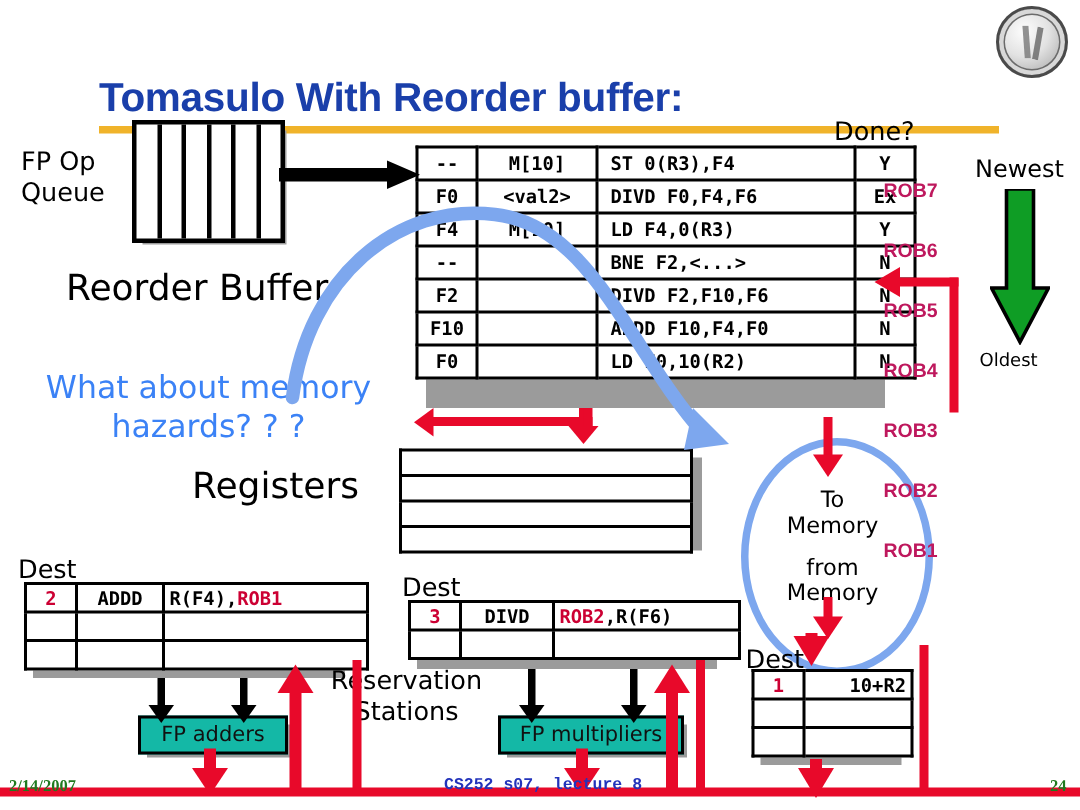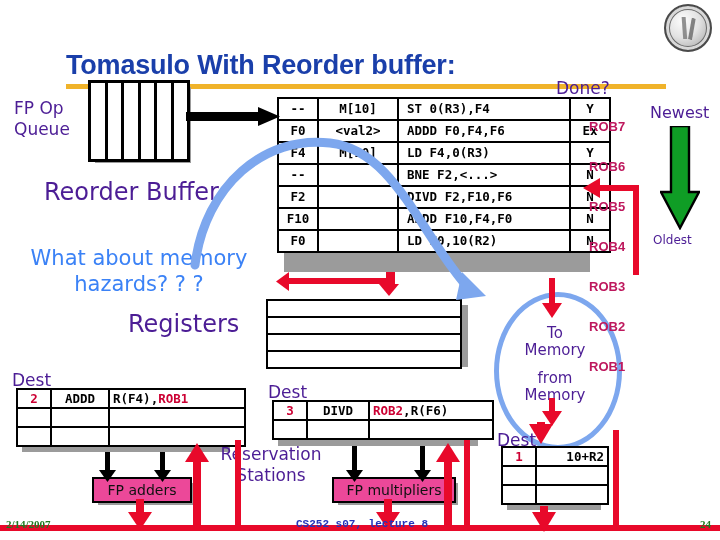--- a/index.html
+++ b/index.html
@@ -18,21 +18,21 @@
       background:radial-gradient(circle at 38% 34%,#fdfdfd 0%,#e2e2e2 42%,#bdbdbd 70%,#8f8f8f 100%);
       border:2px solid #4a4a4a;box-shadow:inset 0 0 0 3px #d8d8d8,inset 0 0 0 4px #6b6b6b;z-index:9;}
   #seal .inner{position:absolute;left:50%;top:50%;transform:translate(-50%,-50%);
       width:20px;height:22px;background:#777;
       clip-path:polygon(18% 0,38% 0,46% 100%,26% 100%);opacity:.8;}
   #seal .inner2{position:absolute;left:50%;top:50%;transform:translate(-50%,-50%) rotate(14deg);
       width:20px;height:22px;background:#666;
       clip-path:polygon(56% 0,76% 0,84% 100%,64% 100%);opacity:.8;}
 
   
-  .hand{font-family:"DejaVu Sans",sans-serif;color:#4c1d95;white-space:pre;}
+  .hand{font-family:"DejaVu Sans",sans-serif;color:#000000;white-space:pre;}
 
   
   #fp-queue-label{left:14px;top:98px;font-size:17px;line-height:21px;z-index:6;}
   #fp-queue-box{left:88px;top:80px;width:96px;height:76px;border:3px solid #000;
       background:#fff;display:flex;z-index:5;}
   #fp-queue-box .cell{flex:1;border-right:3px solid #000;}
   #fp-queue-box .cell:last-child{border-right:none;}
   #fp-queue-shadow{left:95px;top:87px;width:96px;height:76px;background:#9b9b9b;z-index:4;}
 
   
@@ -95,21 +95,21 @@
   #rs2 td.c{width:116px;text-align:left;}
 
   #dest3-label{left:497px;top:430px;}
   #rs3-shadow{left:507px;top:452px;width:94px;height:58px;}
   #rs3{left:501px;top:446px;width:94px;}
   #rs3 td.a{width:26px;text-align:center;color:#cc0033;}
   #rs3 td.b{width:64px;text-align:right;}
 
   
   .fu-shadow{background:#9b9b9b;z-index:3;}
-  .fu{background:#ec4899;border:2px solid #000;z-index:5;
+  .fu{background:#14b8a6;border:2px solid #000;z-index:5;
       font-family:"DejaVu Sans",sans-serif;font-size:14px;color:#111;
       display:flex;align-items:center;justify-content:center;white-space:nowrap;}
   #fpadd-shadow{left:98px;top:483px;width:96px;height:22px;}
   #fpadd{left:92px;top:477px;width:96px;height:22px;}
   #fpmul-shadow{left:338px;top:483px;width:120px;height:22px;}
   #fpmul{left:332px;top:477px;width:120px;height:22px;}
 
   #rs-caption{left:206px;top:444px;width:130px;text-align:center;
       font-size:17px;line-height:21px;z-index:6;}
 
@@ -168,21 +168,21 @@
     <tbody id="rob-body">
       <tr>
         <td class="c0">--</td>
         <td class="c1">M[10]</td>
         <td class="c2">ST  0(R3),F4</td>
         <td class="c3">Y</td>
       </tr>
       <tr>
         <td class="c0">F0</td>
         <td class="c1">&lt;val2&gt;</td>
-        <td class="c2">ADDD F0,F4,F6</td>
+        <td class="c2">DIVD F0,F4,F6</td>
         <td class="c3">Ex</td>
       </tr>
       <tr>
         <td class="c0">F4</td>
         <td class="c1">M[10]</td>
         <td class="c2">LD  F4,0(R3)</td>
         <td class="c3">Y</td>
       </tr>
       <tr>
         <td class="c0">--</td>

